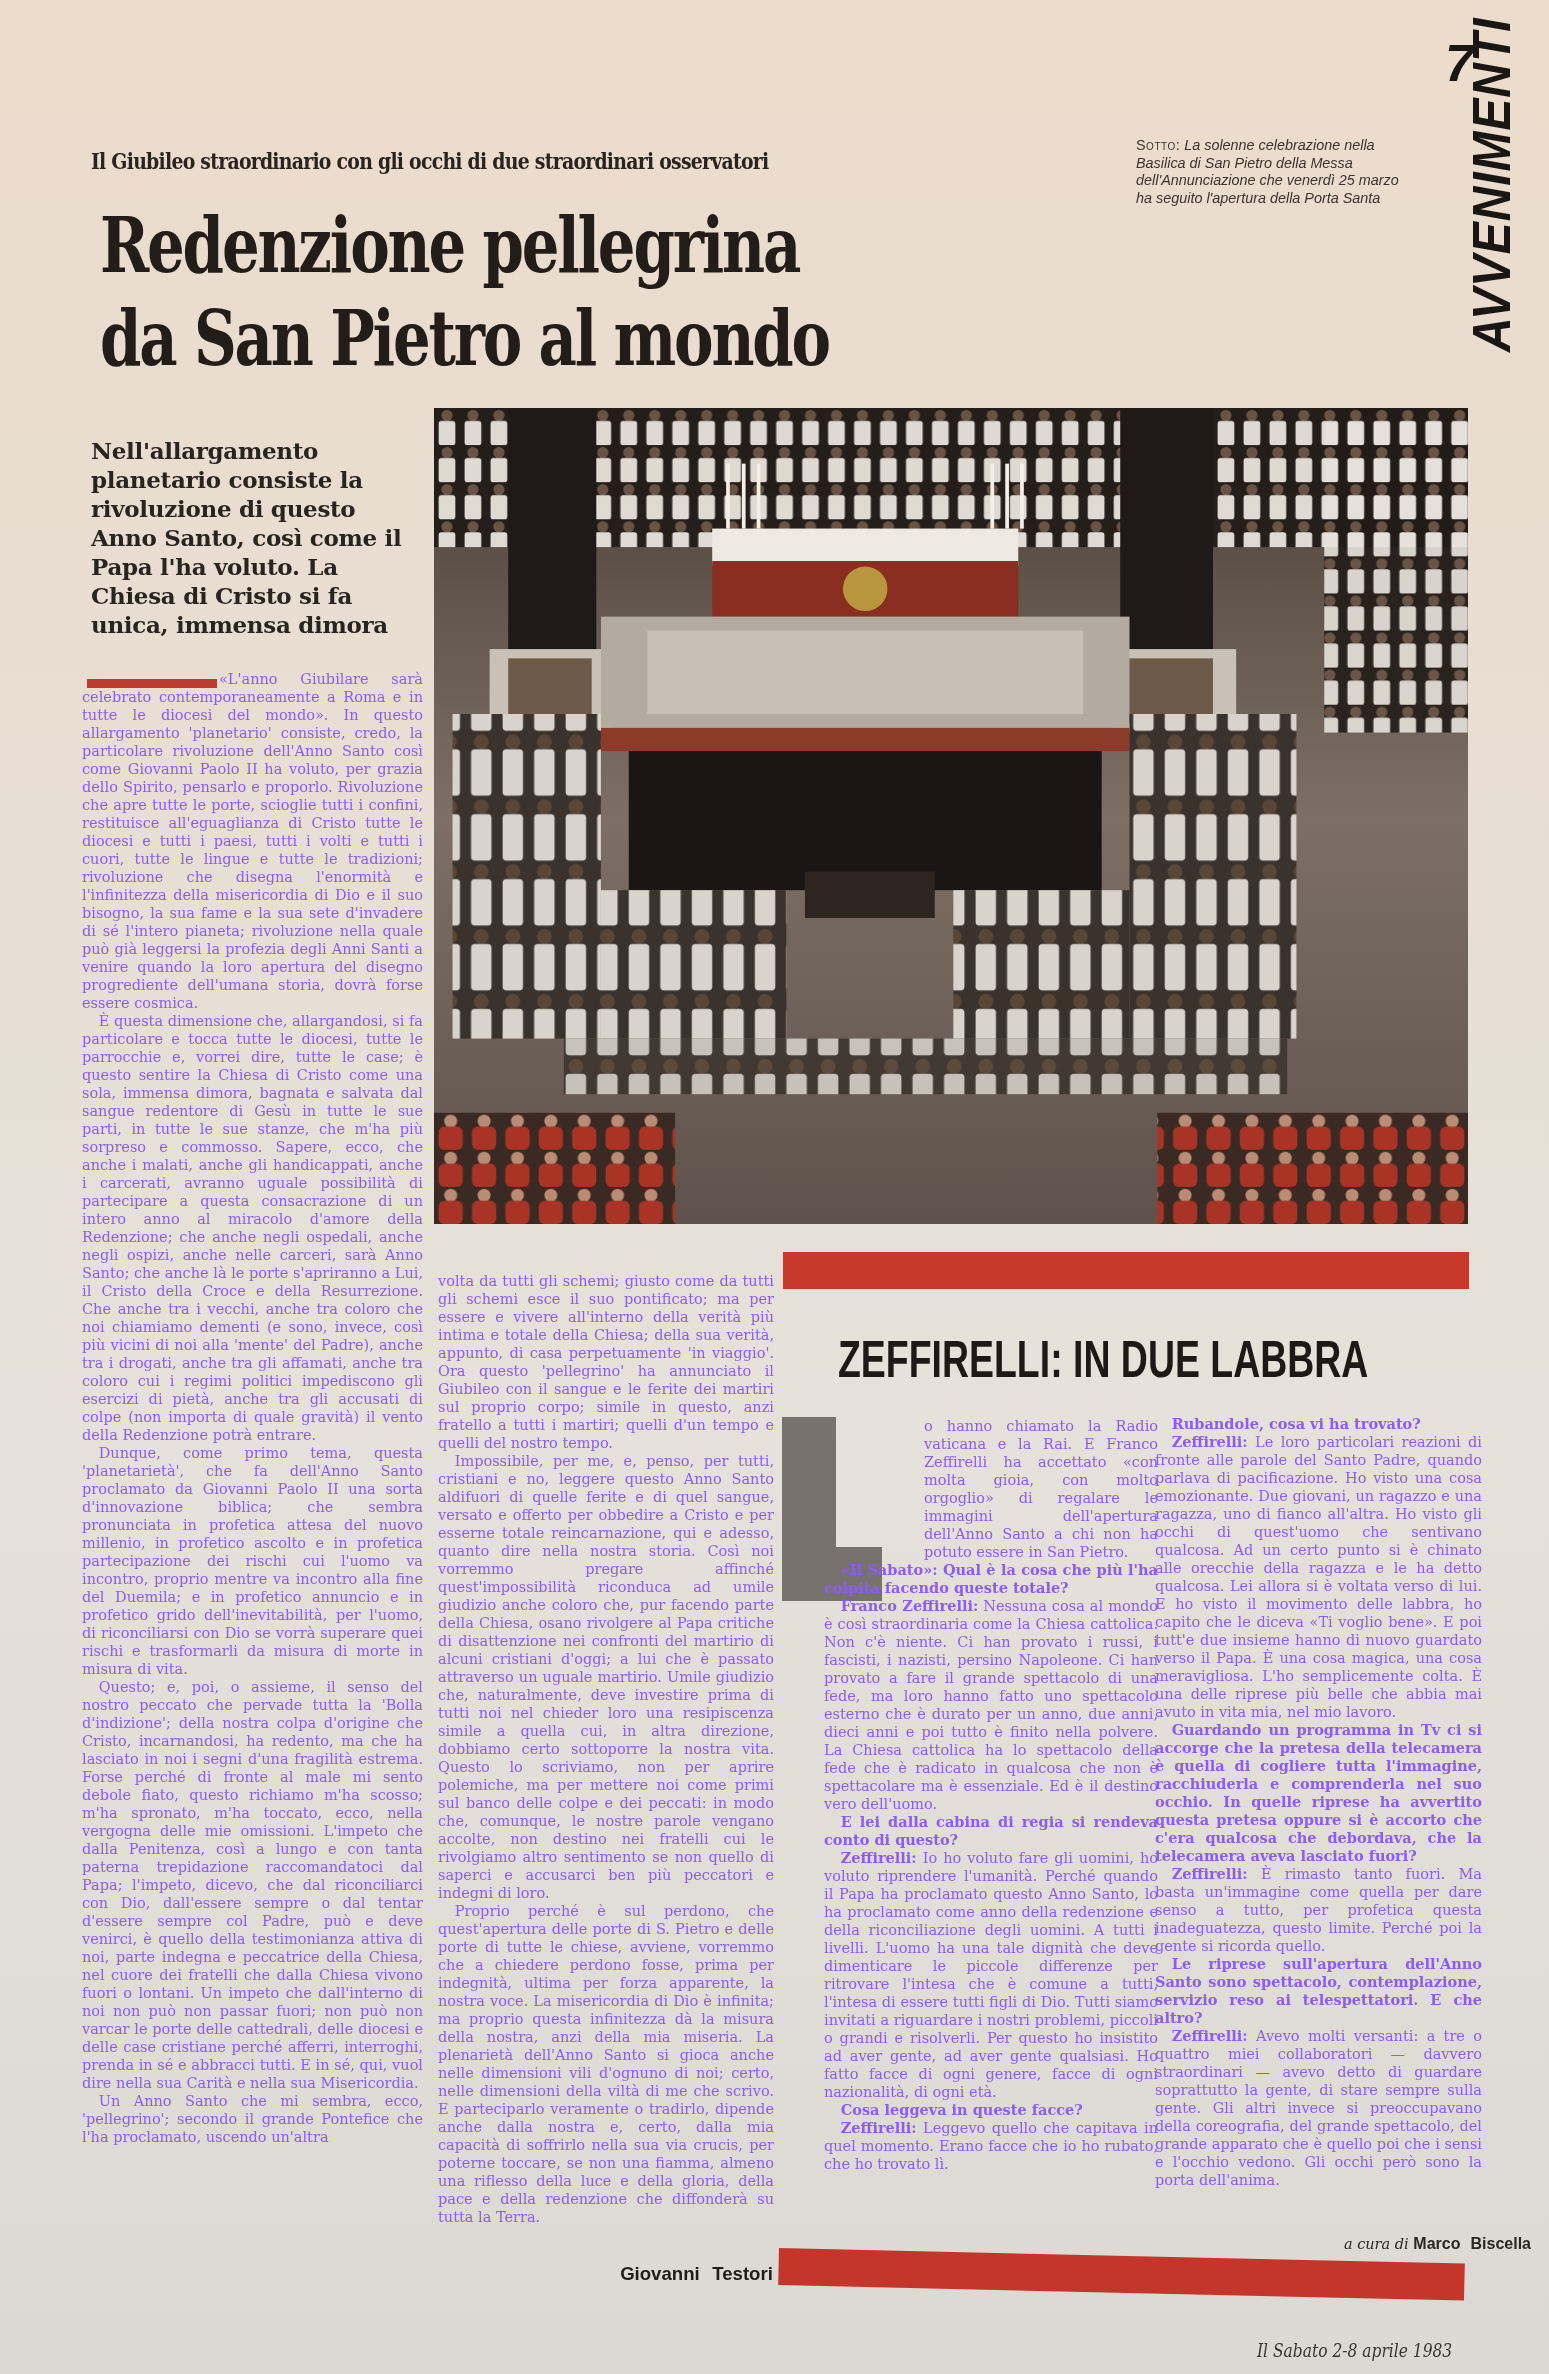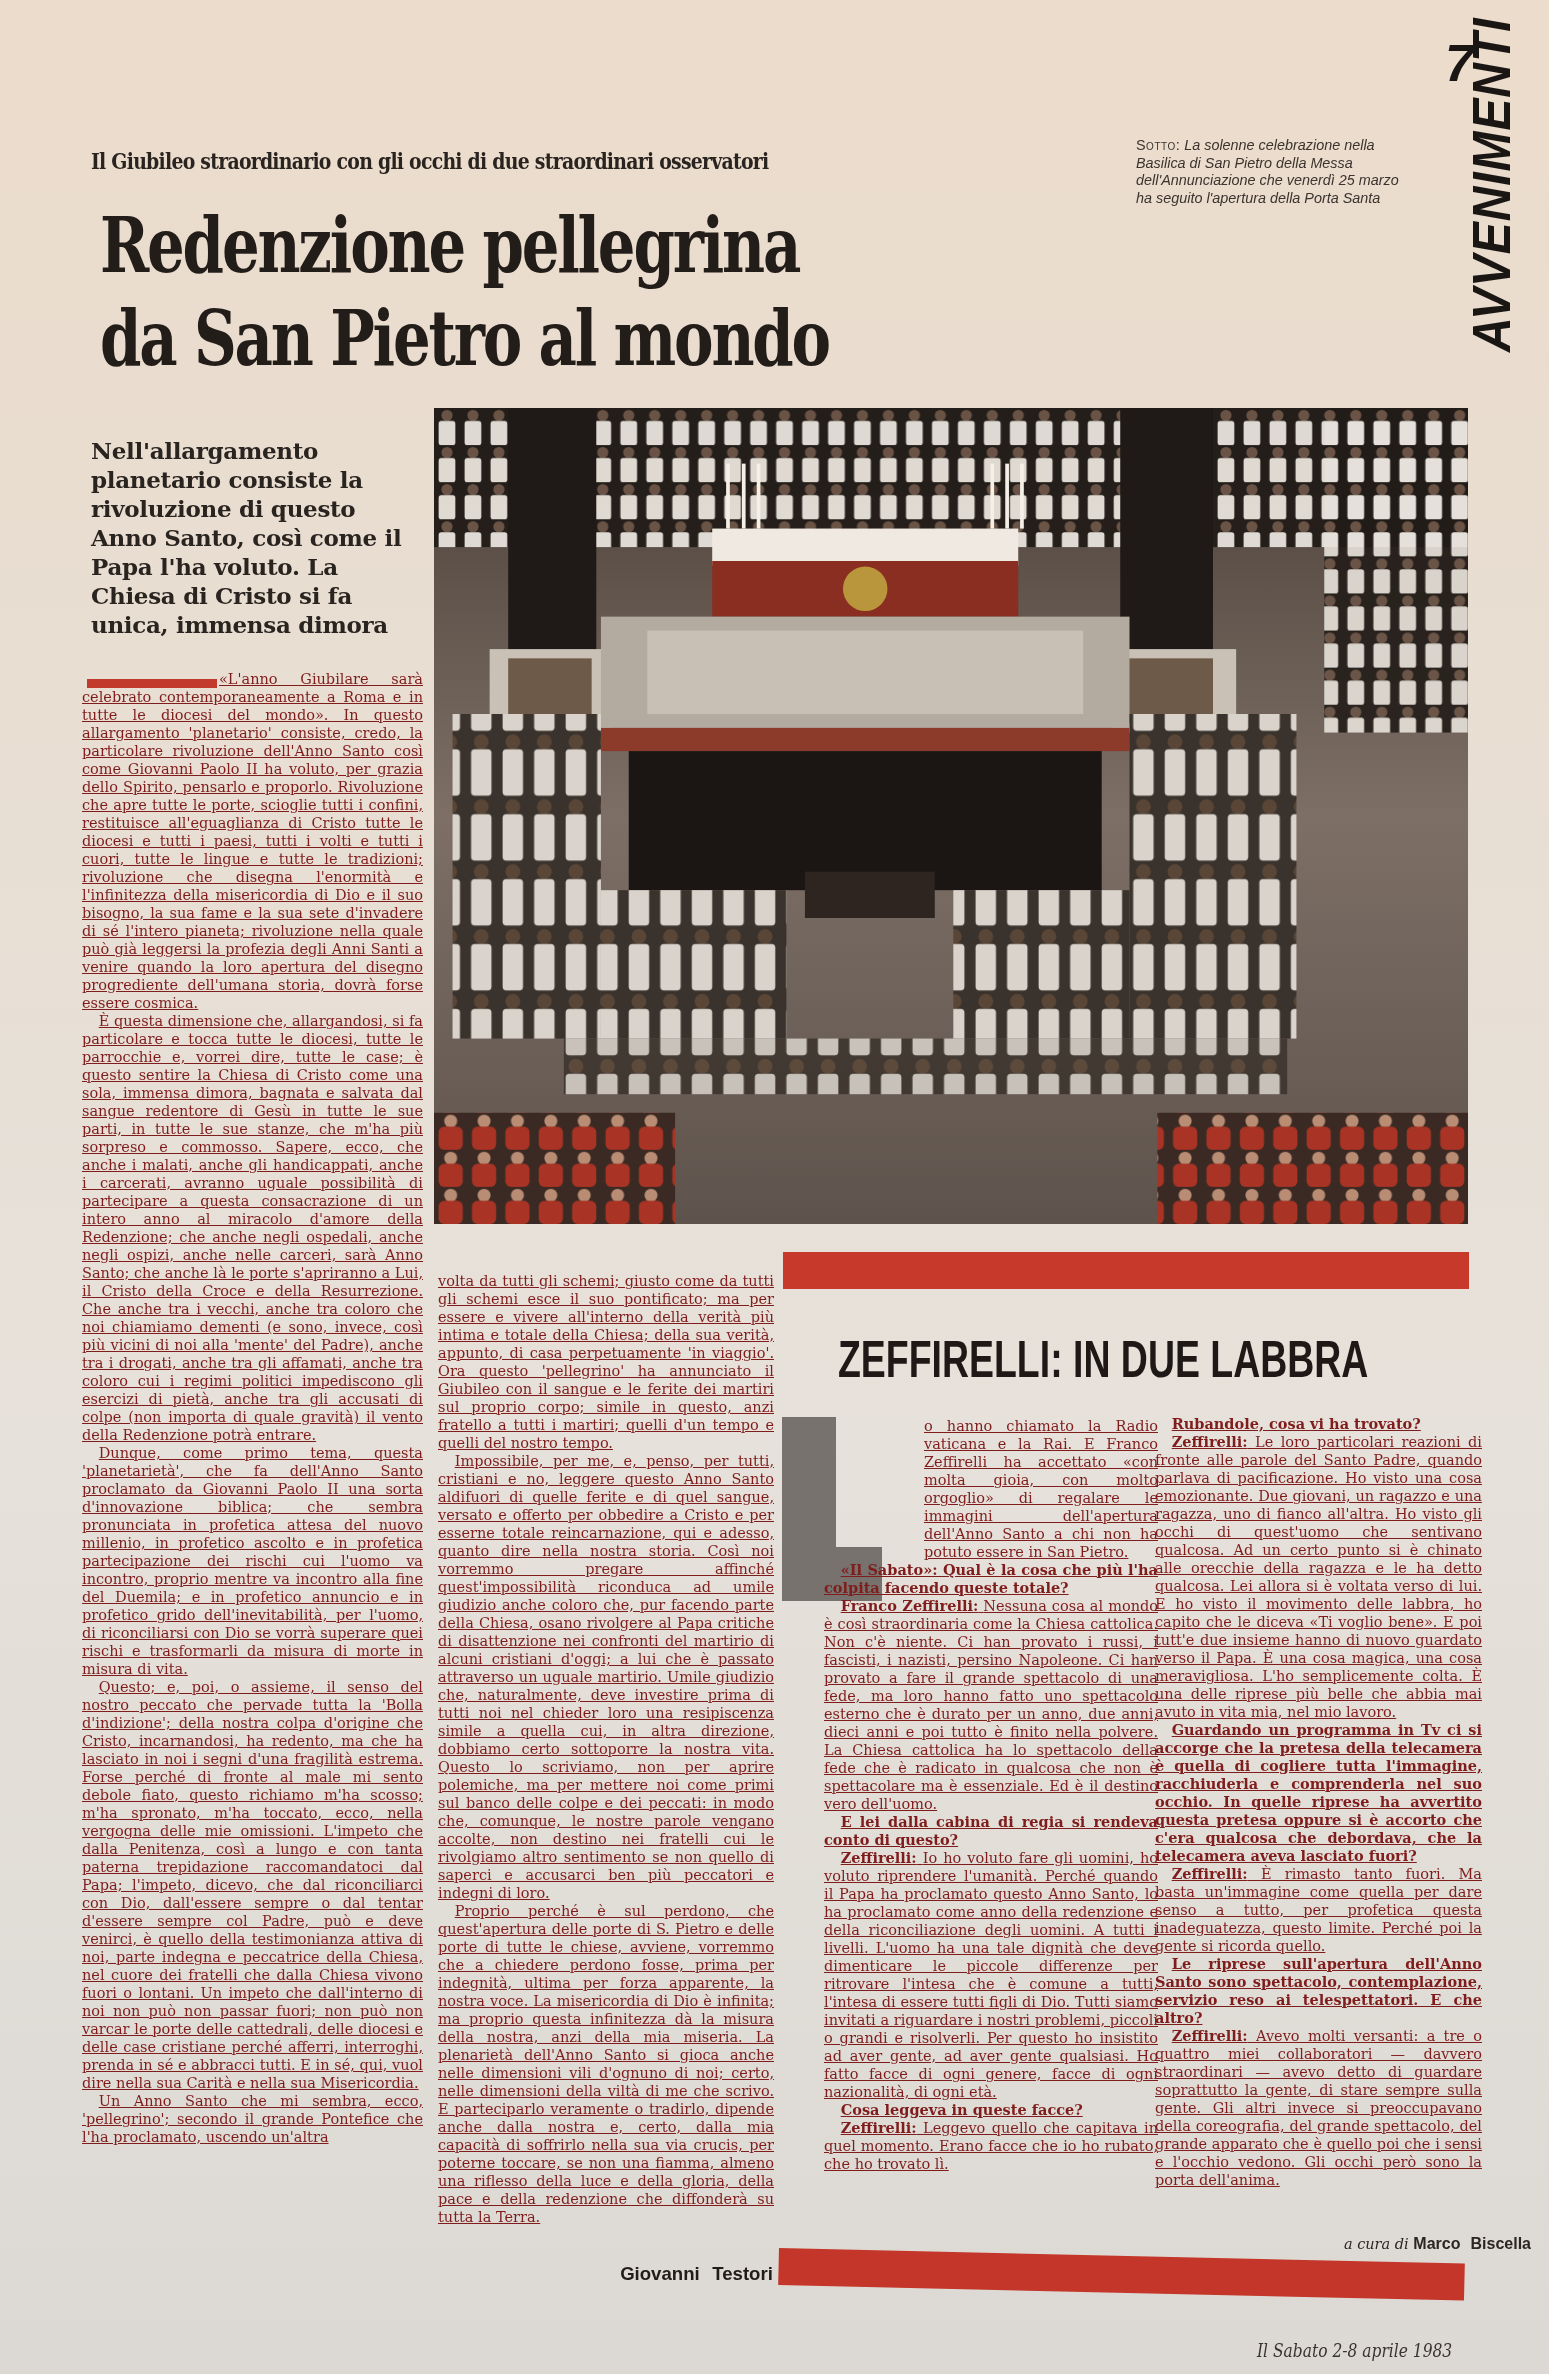--- a/index.html
+++ b/index.html
@@ -17,21 +17,21 @@
     #photo-caption .cap-label { font-style: normal; font-variant: small-caps; letter-spacing: 0.5px; }
     
     #kicker { left: 91px; top: 147px; font-family: "DejaVu Serif", serif; font-weight: bold; font-size: 23px; letter-spacing: -0.9px; transform: scaleX(0.82); transform-origin: 0 0; white-space: nowrap; color: #2a2420; }
     #headline { left: 100px; top: 199px; width: 1206px; font-family: "DejaVu Serif", serif; font-weight: bold; font-size: 76px; line-height: 93px; letter-spacing: -2.8px; color: #231d1a; transform: scaleX(0.78); transform-origin: 0 0; }
     
     #deck { left: 91px; top: 436px; width: 334px; font-family: "DejaVu Serif", serif; font-weight: bold; font-size: 23px; line-height: 29px; color: #2a2420; letter-spacing: -0.3px; }
     
     #photo { left: 434px; top: 408px; width: 1034px; height: 816px; overflow: hidden; background: #2b241f; }
     #photo svg { width: 100%; height: 100%; display: block; }
     
-    .col { font-family: "DejaVu Serif", serif; font-size: 14.5px; line-height: 18px; text-align: justify; color: #7f1d1d; hyphens: auto; text-decoration: underline; }
+    .col { font-family: "DejaVu Serif", serif; font-size: 14.5px; line-height: 18px; text-align: justify; color: #8b5cf6; hyphens: auto; }
     .col p { margin: 0; text-indent: 16.7px; }
     .col p.first { text-indent: 0; }
     #col-left { left: 82px; top: 670px; width: 341px; }
     #col-mid { left: 438px; top: 1272px; width: 336px; }
     #red-rule-left { left: 87px; top: 679px; width: 130px; height: 9.3px; background: #c23a2c; }
     #col-left .first::before { content: ""; display: inline-block; width: 137px; }
     #byline-testori { left: 589px; top: 2263px; width: 215px; text-align: center; font-family: Liberation Sans, sans-serif; font-weight: bold; font-size: 18.6px; color: #221c19; word-spacing: 7.4px; }
     
     #red-bar-top { left: 783px; top: 1252px; width: 686px; height: 37px; background: #c73a2b; }
     #zeff-headline { left: 838px; top: 1333px; font-family: "Liberation Sans", sans-serif; font-weight: 900; font-size: 52px; letter-spacing: 0px; color: #1e1917; transform: scaleX(0.72); transform-origin: 0 0; white-space: nowrap; line-height: 1; }

